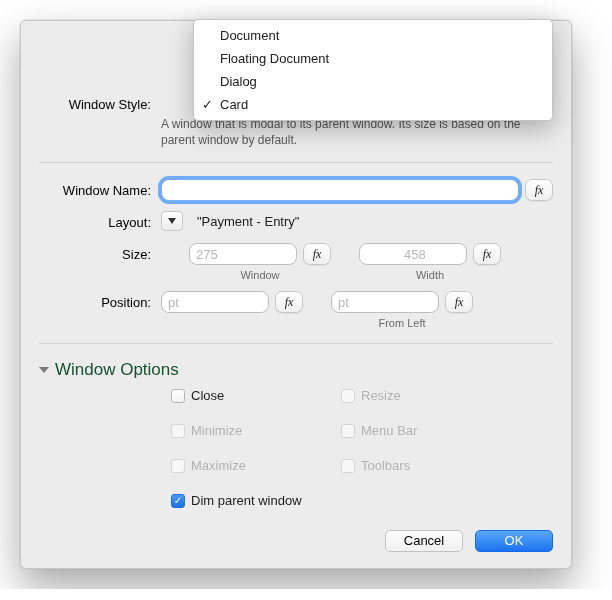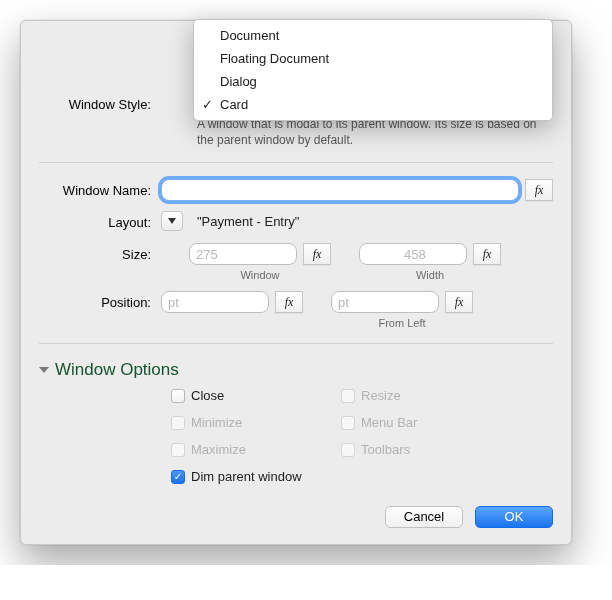--- a/index.html
+++ b/index.html
@@ -58,21 +58,21 @@
   }
   .text-input.disabled {
     color: #b0b0b0;
     background: #fff;
   }
   .text-input.disabled::placeholder { color: #b8b8b8; }
   .fx-btn {
     width: 28px;
     height: 22px;
     border: 1px solid #c6c6c6;
-    border-radius: 0;
+    border-radius: 7px;
     background: linear-gradient(#fefefe,#f0f0f0);
     font-style: italic;
     font-family: Georgia, serif;
     font-size: 12px;
     text-align: center;
     line-height: 20px;
     cursor: pointer;
     user-select: none;
     box-shadow: 0 1px 0 rgba(0,0,0,0.05);
   }
@@ -112,21 +112,21 @@
     width: 0; height: 0;
     border-left: 5px solid transparent;
     border-right: 5px solid transparent;
     border-top: 6px solid #7a7a7a;
     margin-right: 2px;
   }
   .opts-grid {
     margin-left: 132px;
     display: grid;
     grid-template-columns: 170px 170px;
-    row-gap: 12px;
+    row-gap: 20px;
   }
   .chk { display: flex; align-items: center; gap: 6px; }
   .chk-box {
     width: 14px; height: 14px;
     border: 1px solid #b6b6b6;
     border-radius: 3px;
     background: linear-gradient(#fff,#f2f2f2);
     display: inline-flex; align-items: center; justify-content: center;
     font-size: 10px;
   }
@@ -207,21 +207,21 @@
     <div class="popup-item">
       <span class="check">✓</span>
       <span>Card</span>
     </div>
   </div>
 
   <div class="row" style="margin-top:54px;">
     <div class="label-col">Window Style:</div>
     <div class="field-col"></div>
   </div>
-  <div class="row" style="margin-top:-6px;gap:36px;">
+  <div class="row" style="margin-top:-6px;">
     <div class="label-col"></div>
     <div class="field-col desc">A window that is modal to its parent window. Its size is based on the parent window by default.</div>
   </div>
 
   <hr class="divider">
 
   <div class="row">
     <div class="label-col">Window Name:</div>
     <div class="field-col inline">
       <input class="text-input focused" style="flex: 1 1 0%;" placeholder="">

